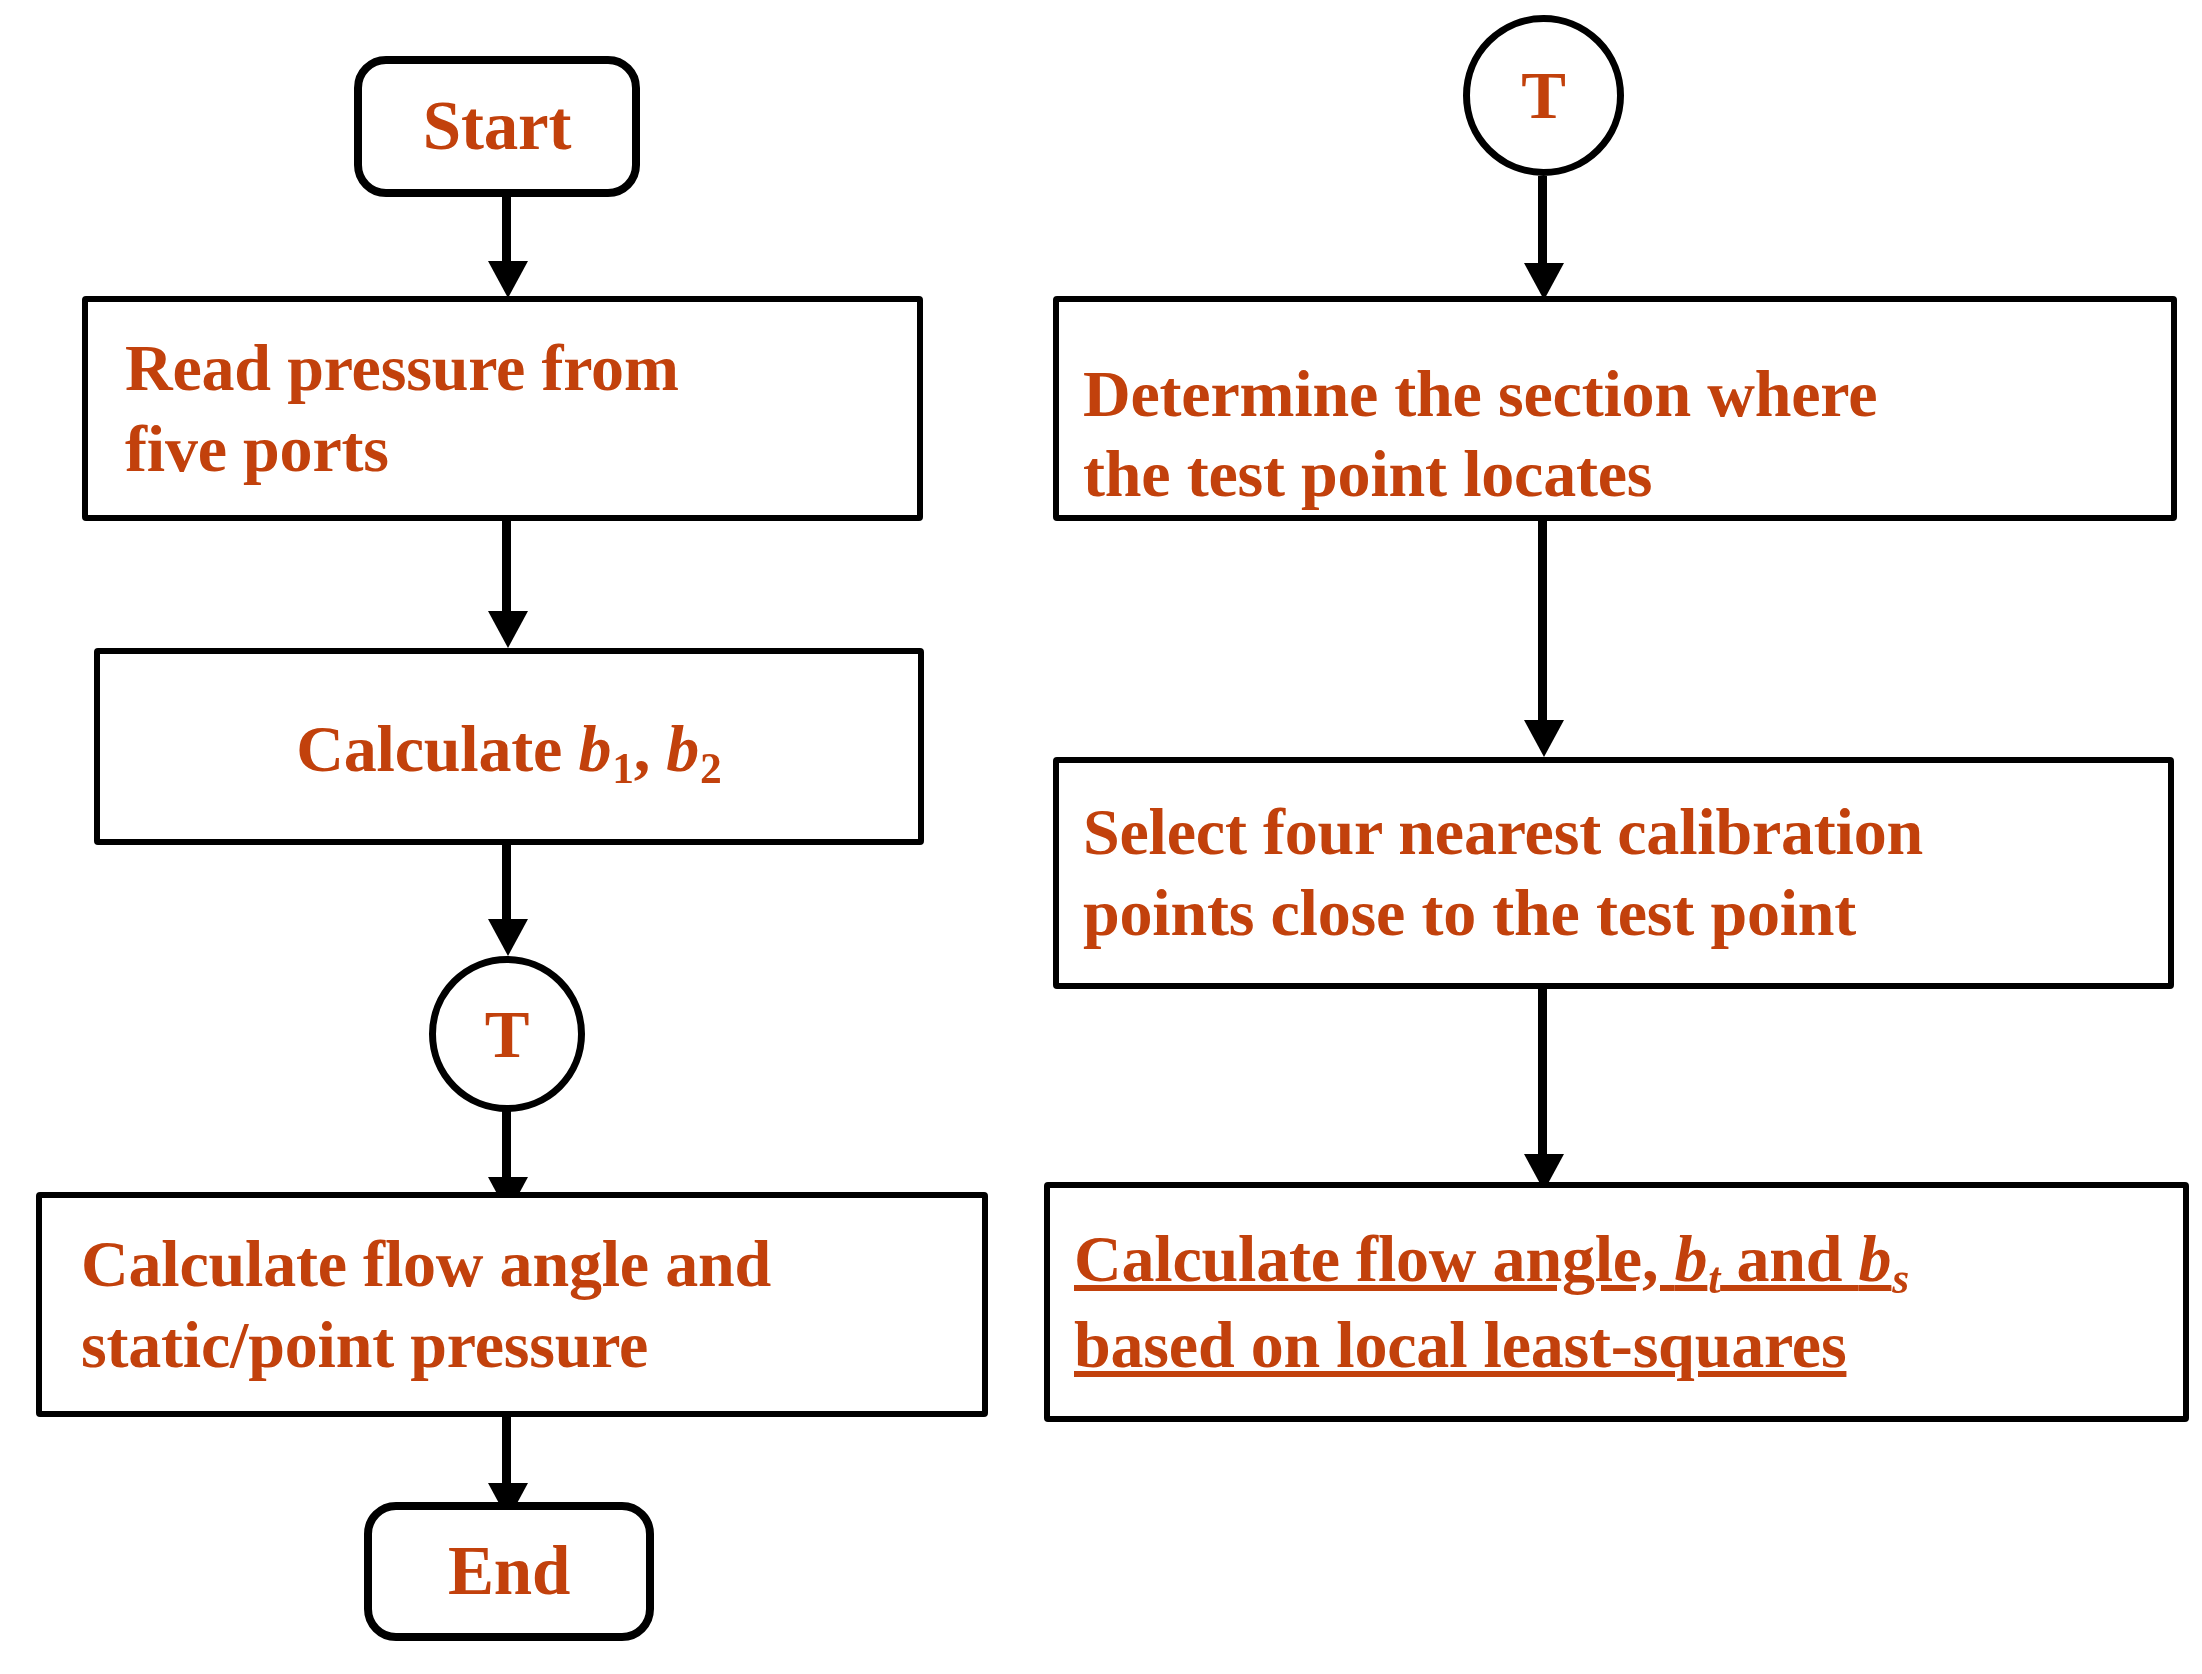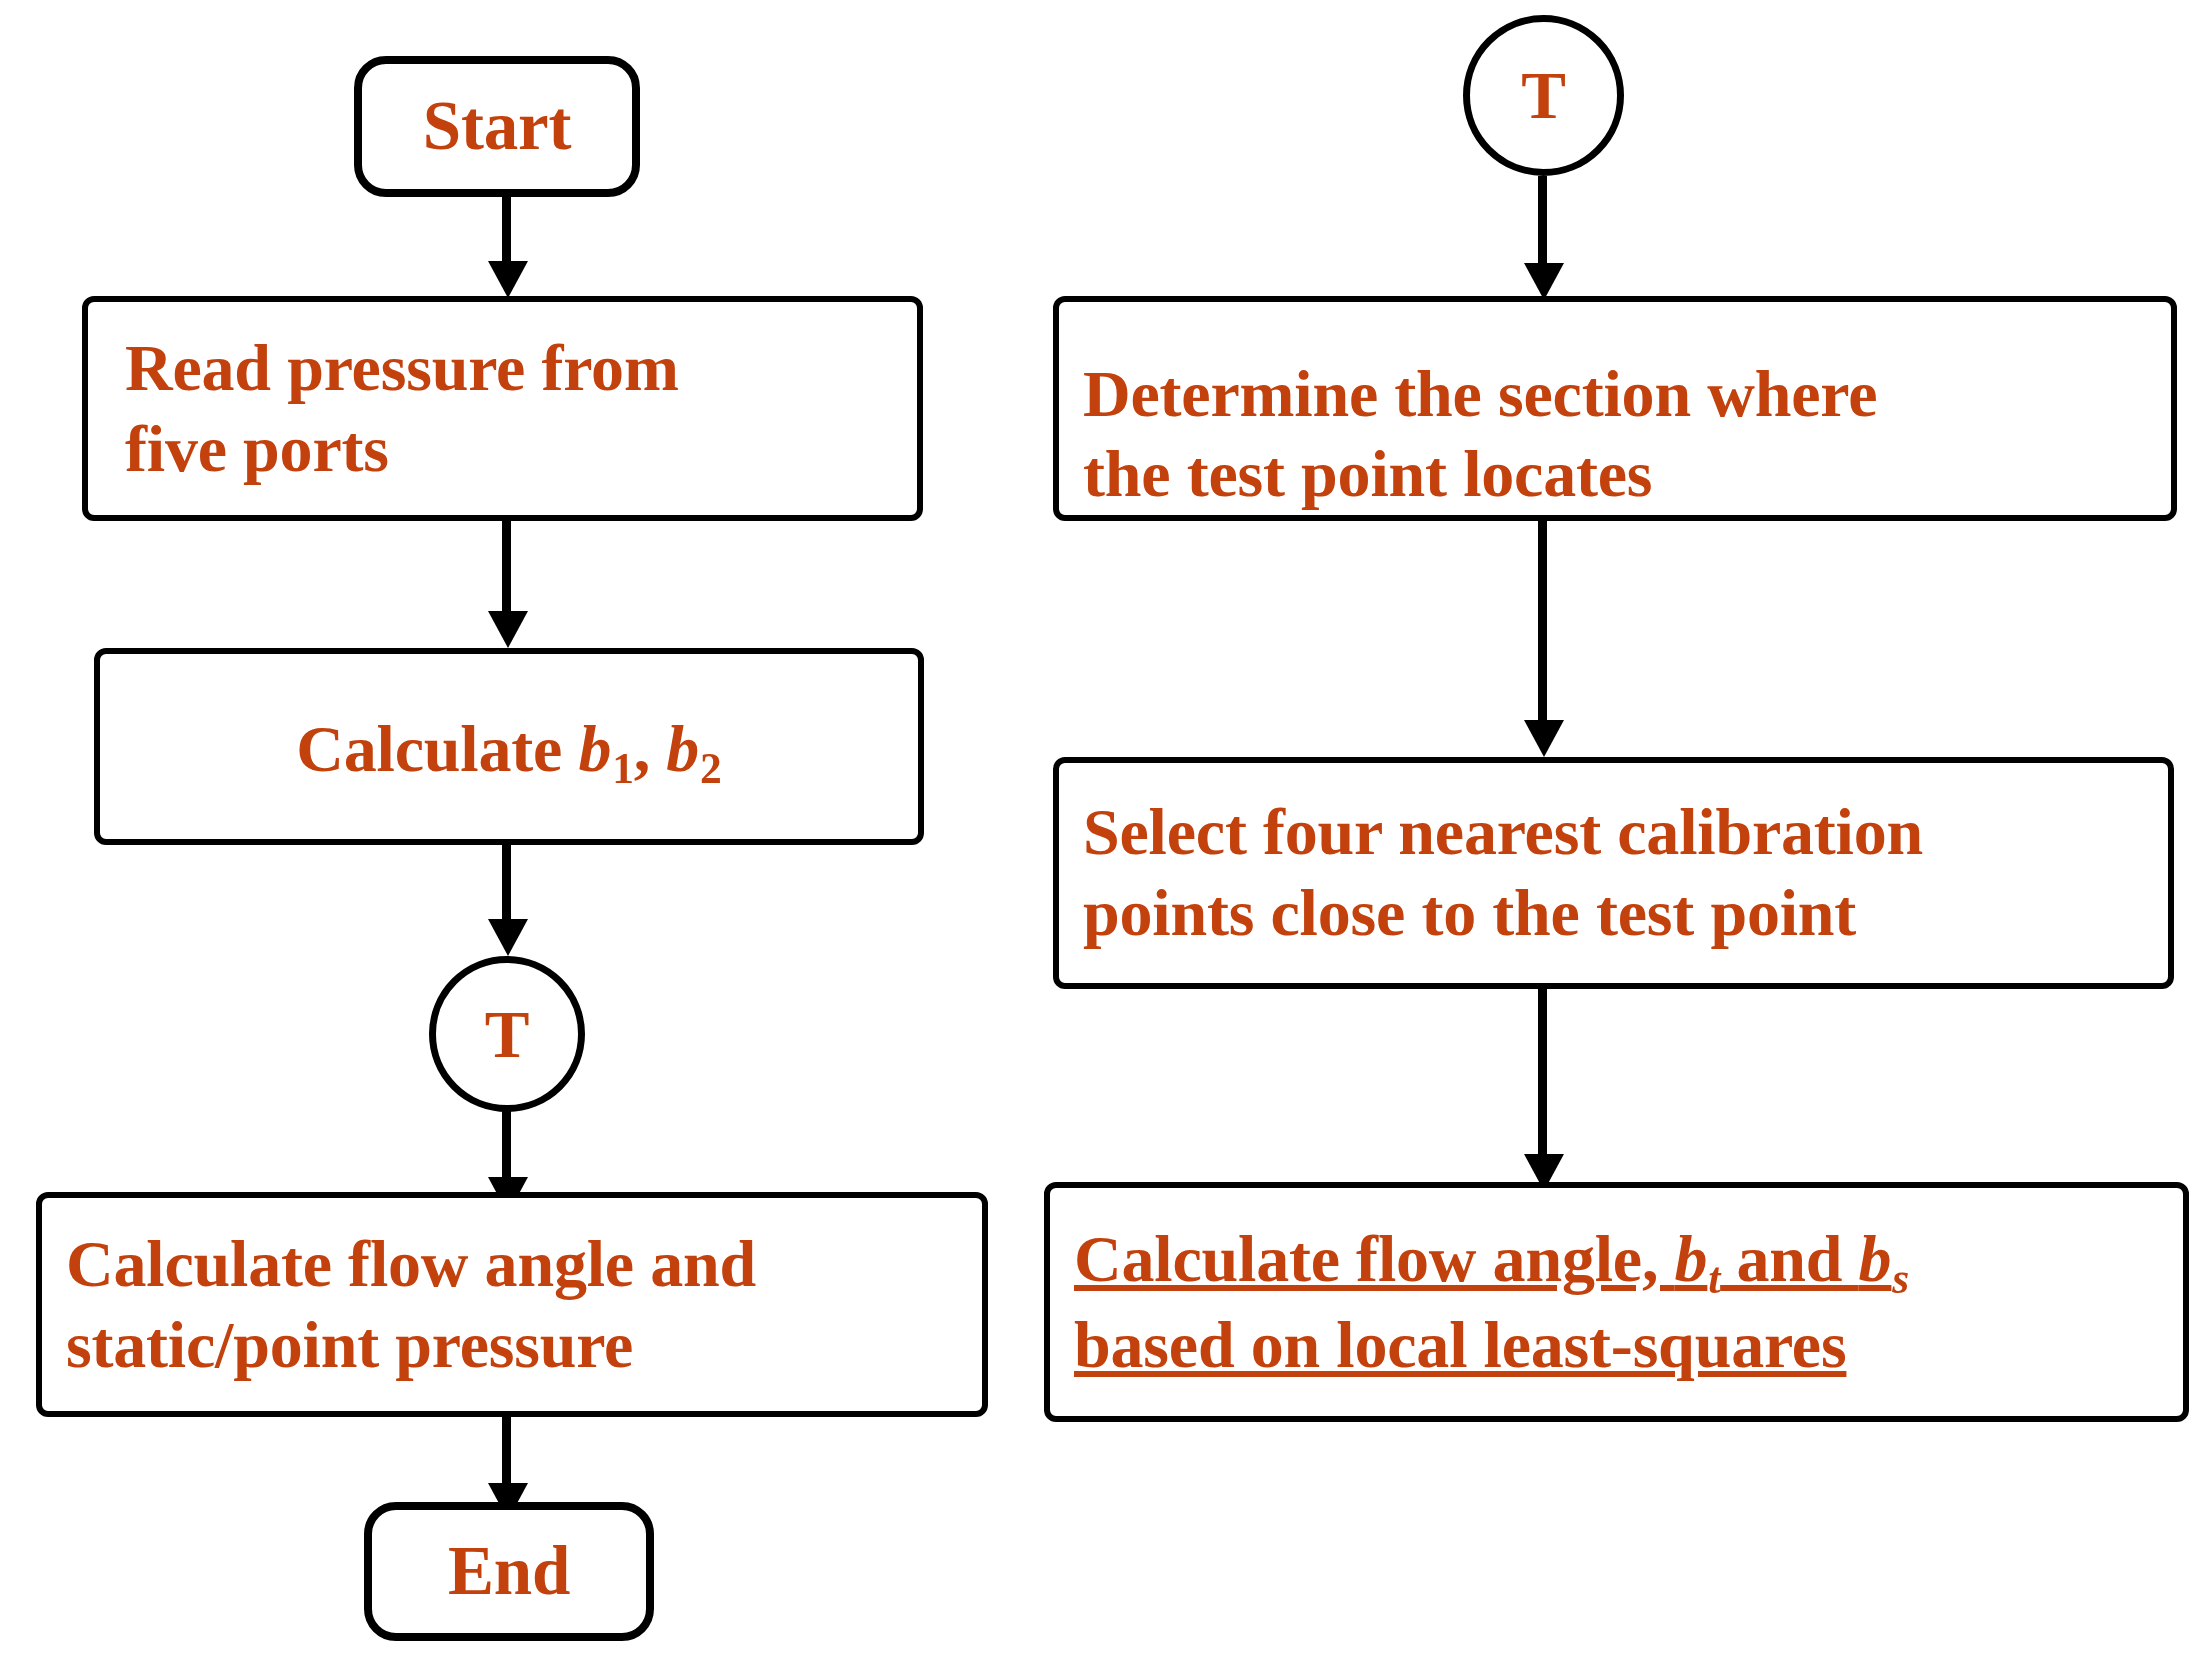--- a/index.html
+++ b/index.html
@@ -27,21 +27,21 @@
     display: flex;
     align-items: center;
     overflow: hidden;
   }
   .node.terminator {
     border-radius: 32px;
     justify-content: center;
     border-width: 8.4px;
   }
   .node.process {
-    border-radius: 12px;
+    border-radius: 4px;
     justify-content: flex-start;
   }
   .node.connector {
     border-radius: 50%;
     justify-content: center;
     border-width: 7.5px;
   }
 
   .node-label {
     display: block;
@@ -153,21 +153,21 @@
 
   <div class="node connector" style="left:429px; top:956px; width:156px; height:156px;">
     <span class="node-label">T</span>
   </div>
 
   <div class="arrow" style="left:487px; top:1111px; width:41px; height:103px;">
     <div class="shaft" style="height:67px; left:15px; width:9.4px;"></div>
     <div class="head"></div>
   </div>
 
-  <div class="node process" style="left:36px; top:1192px; width:952px; height:225px;">
+  <div class="node process" style="left:36px; top:1192px; width:952px; height:225px;padding-left:15px;">
     <span class="node-label"><span>Calculate flow angle and</span><br><span>static/point pressure</span></span>
   </div>
 
   <div class="arrow" style="left:487px; top:1417px; width:41px; height:103px;">
     <div class="shaft" style="height:67px; left:15px; width:9.4px;"></div>
     <div class="head"></div>
   </div>
 
   <div class="node terminator" style="left:364px; top:1502px; width:290px; height:139px;align-items:center;">
     <span class="node-label">End</span>

